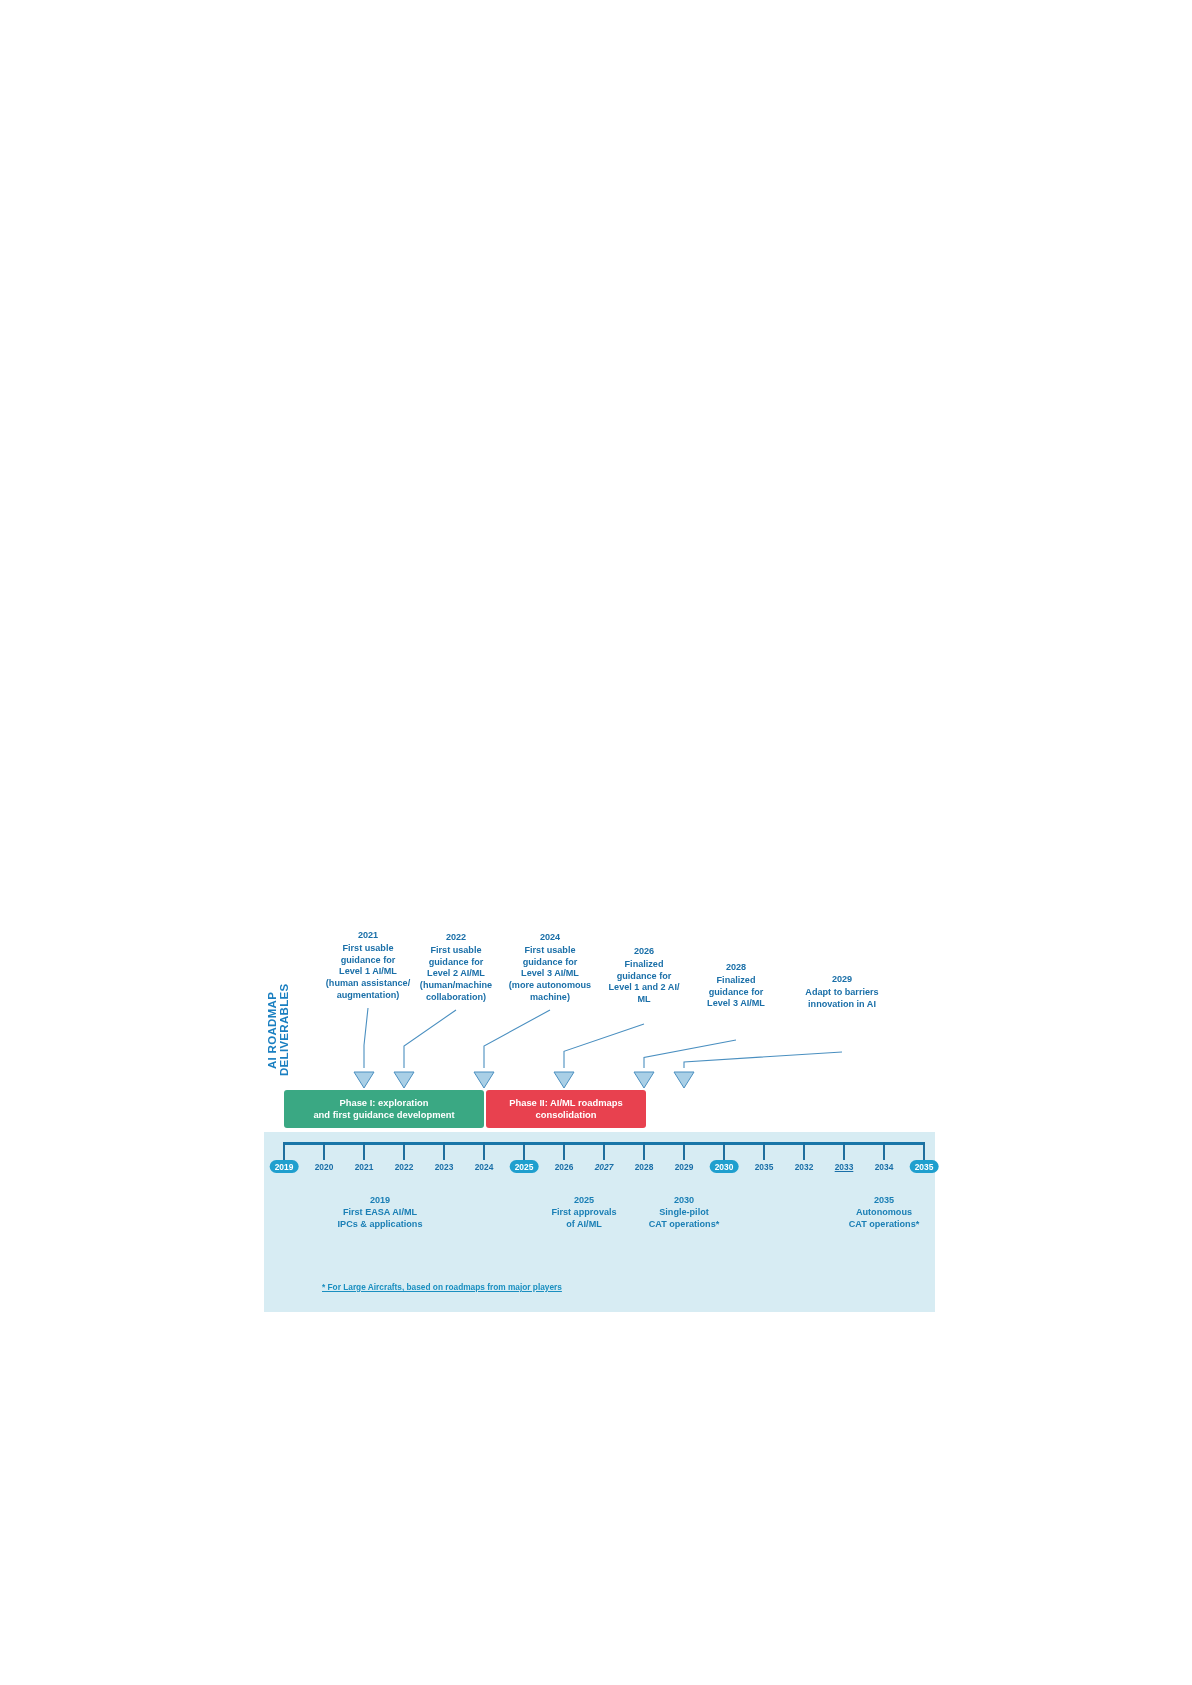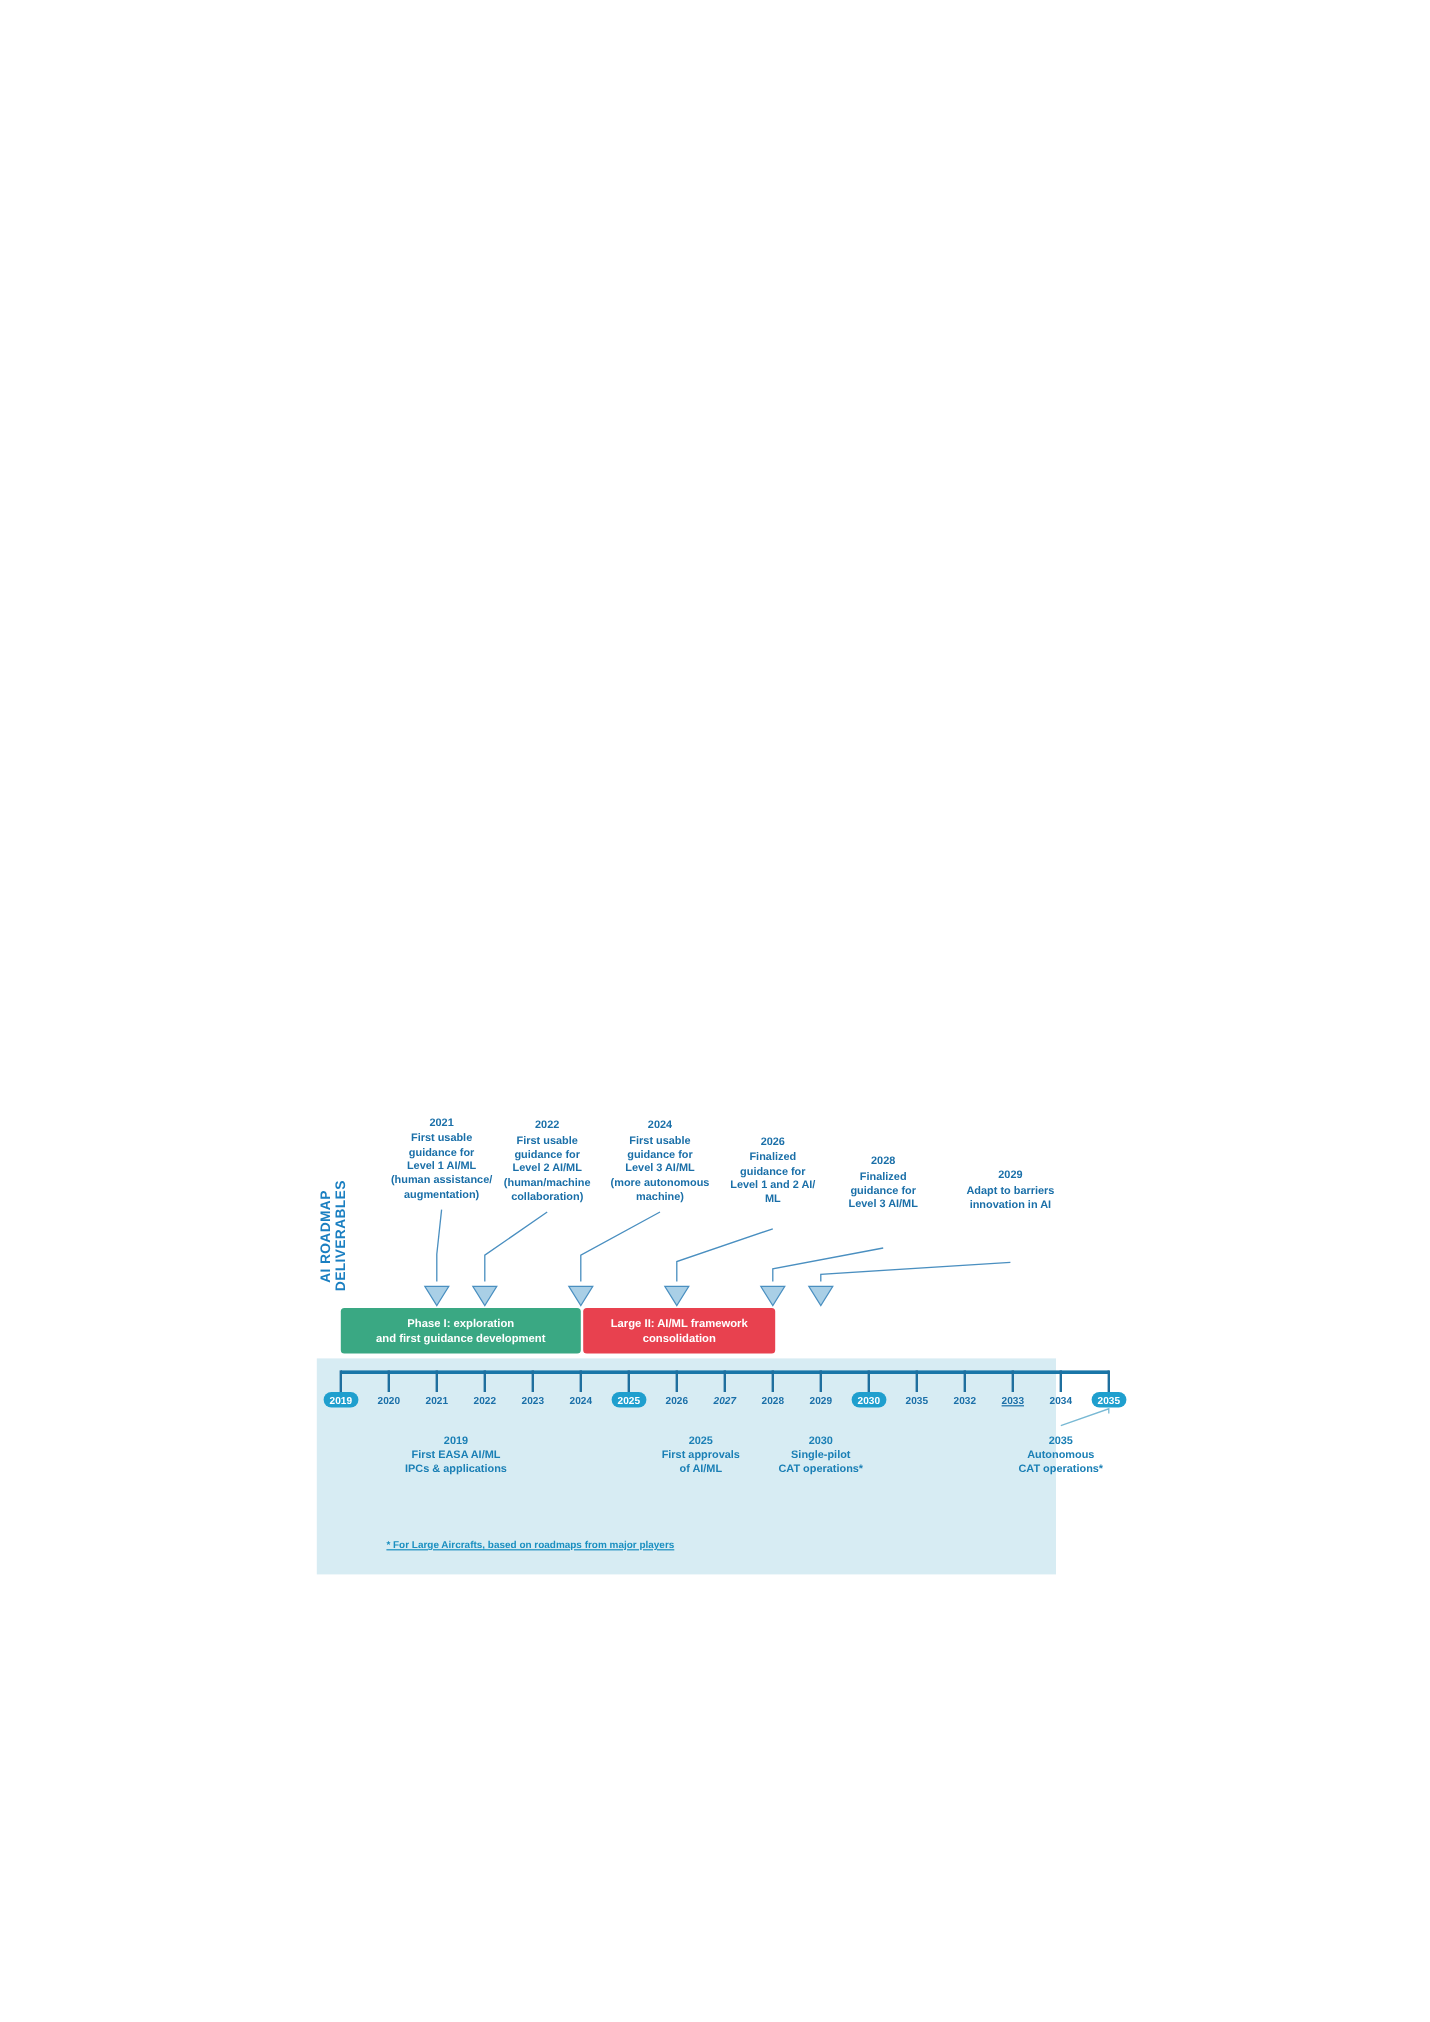--- a/index.html
+++ b/index.html
@@ -54,21 +54,21 @@
   .phase{
     display:flex;align-items:center;justify-content:center;
     color:#ffffff;font-weight:bold;font-size:9.4px;line-height:1.25;
     text-align:center;border-radius:3px;margin-right:2px;
     box-sizing:border-box;padding:2px 4px;
   }
   .phase:last-child{margin-right:0;}
 
   
   #timeline-panel{
-    position:absolute;left:0px;top:212px;width:616px;height:180px;
+    position:absolute;left:0px;top:212px;width:671px;height:180px;
     background:#d7ecf3;
   }
   #axis{
     position:absolute;left:20px;top:10px;width:640px;height:3px;
     background:#1976a8;
   }
   .tick{
     position:absolute;top:10px;width:2px;height:18px;background:#1f6f9e;
   }
   .yearlabel{
@@ -169,21 +169,21 @@
         <path d="M 20 258 L 20 254 L 116 268"></path>
         <path d="M 260 258 L 260 254 L 320 268"></path>
         <path d="M 460 258 L 460 254 L 420 268"></path>
         <path d="M 660 258 L 660 254 L 620 268"></path>
       </g>
   </svg>
 
   <div id="phases">
       <div class="phase" style="background: rgb(58, 168, 131); width: 200px; white-space: pre;">Phase I: exploration
 and first guidance development</div>
-      <div class="phase" style="background: rgb(232, 65, 79); width: 160px; white-space: pre;">Large II: AI/ML framework
+      <div class="phase" style="background: rgb(232, 65, 79); width: 160px; white-space: pre;">Phase II: AI/ML roadmaps
 consolidation</div>
     </div>
 
   <div id="timeline-panel">
     <div id="axis"></div>
     <div id="ticks">
         <div class="tick" style="left: 19px;"></div>
         <div class="yearlabel hl" style="left: 20px;">2019</div>
         <div class="tick" style="left: 59px;"></div>
         <div class="yearlabel" style="left: 60px;">2020</div>

